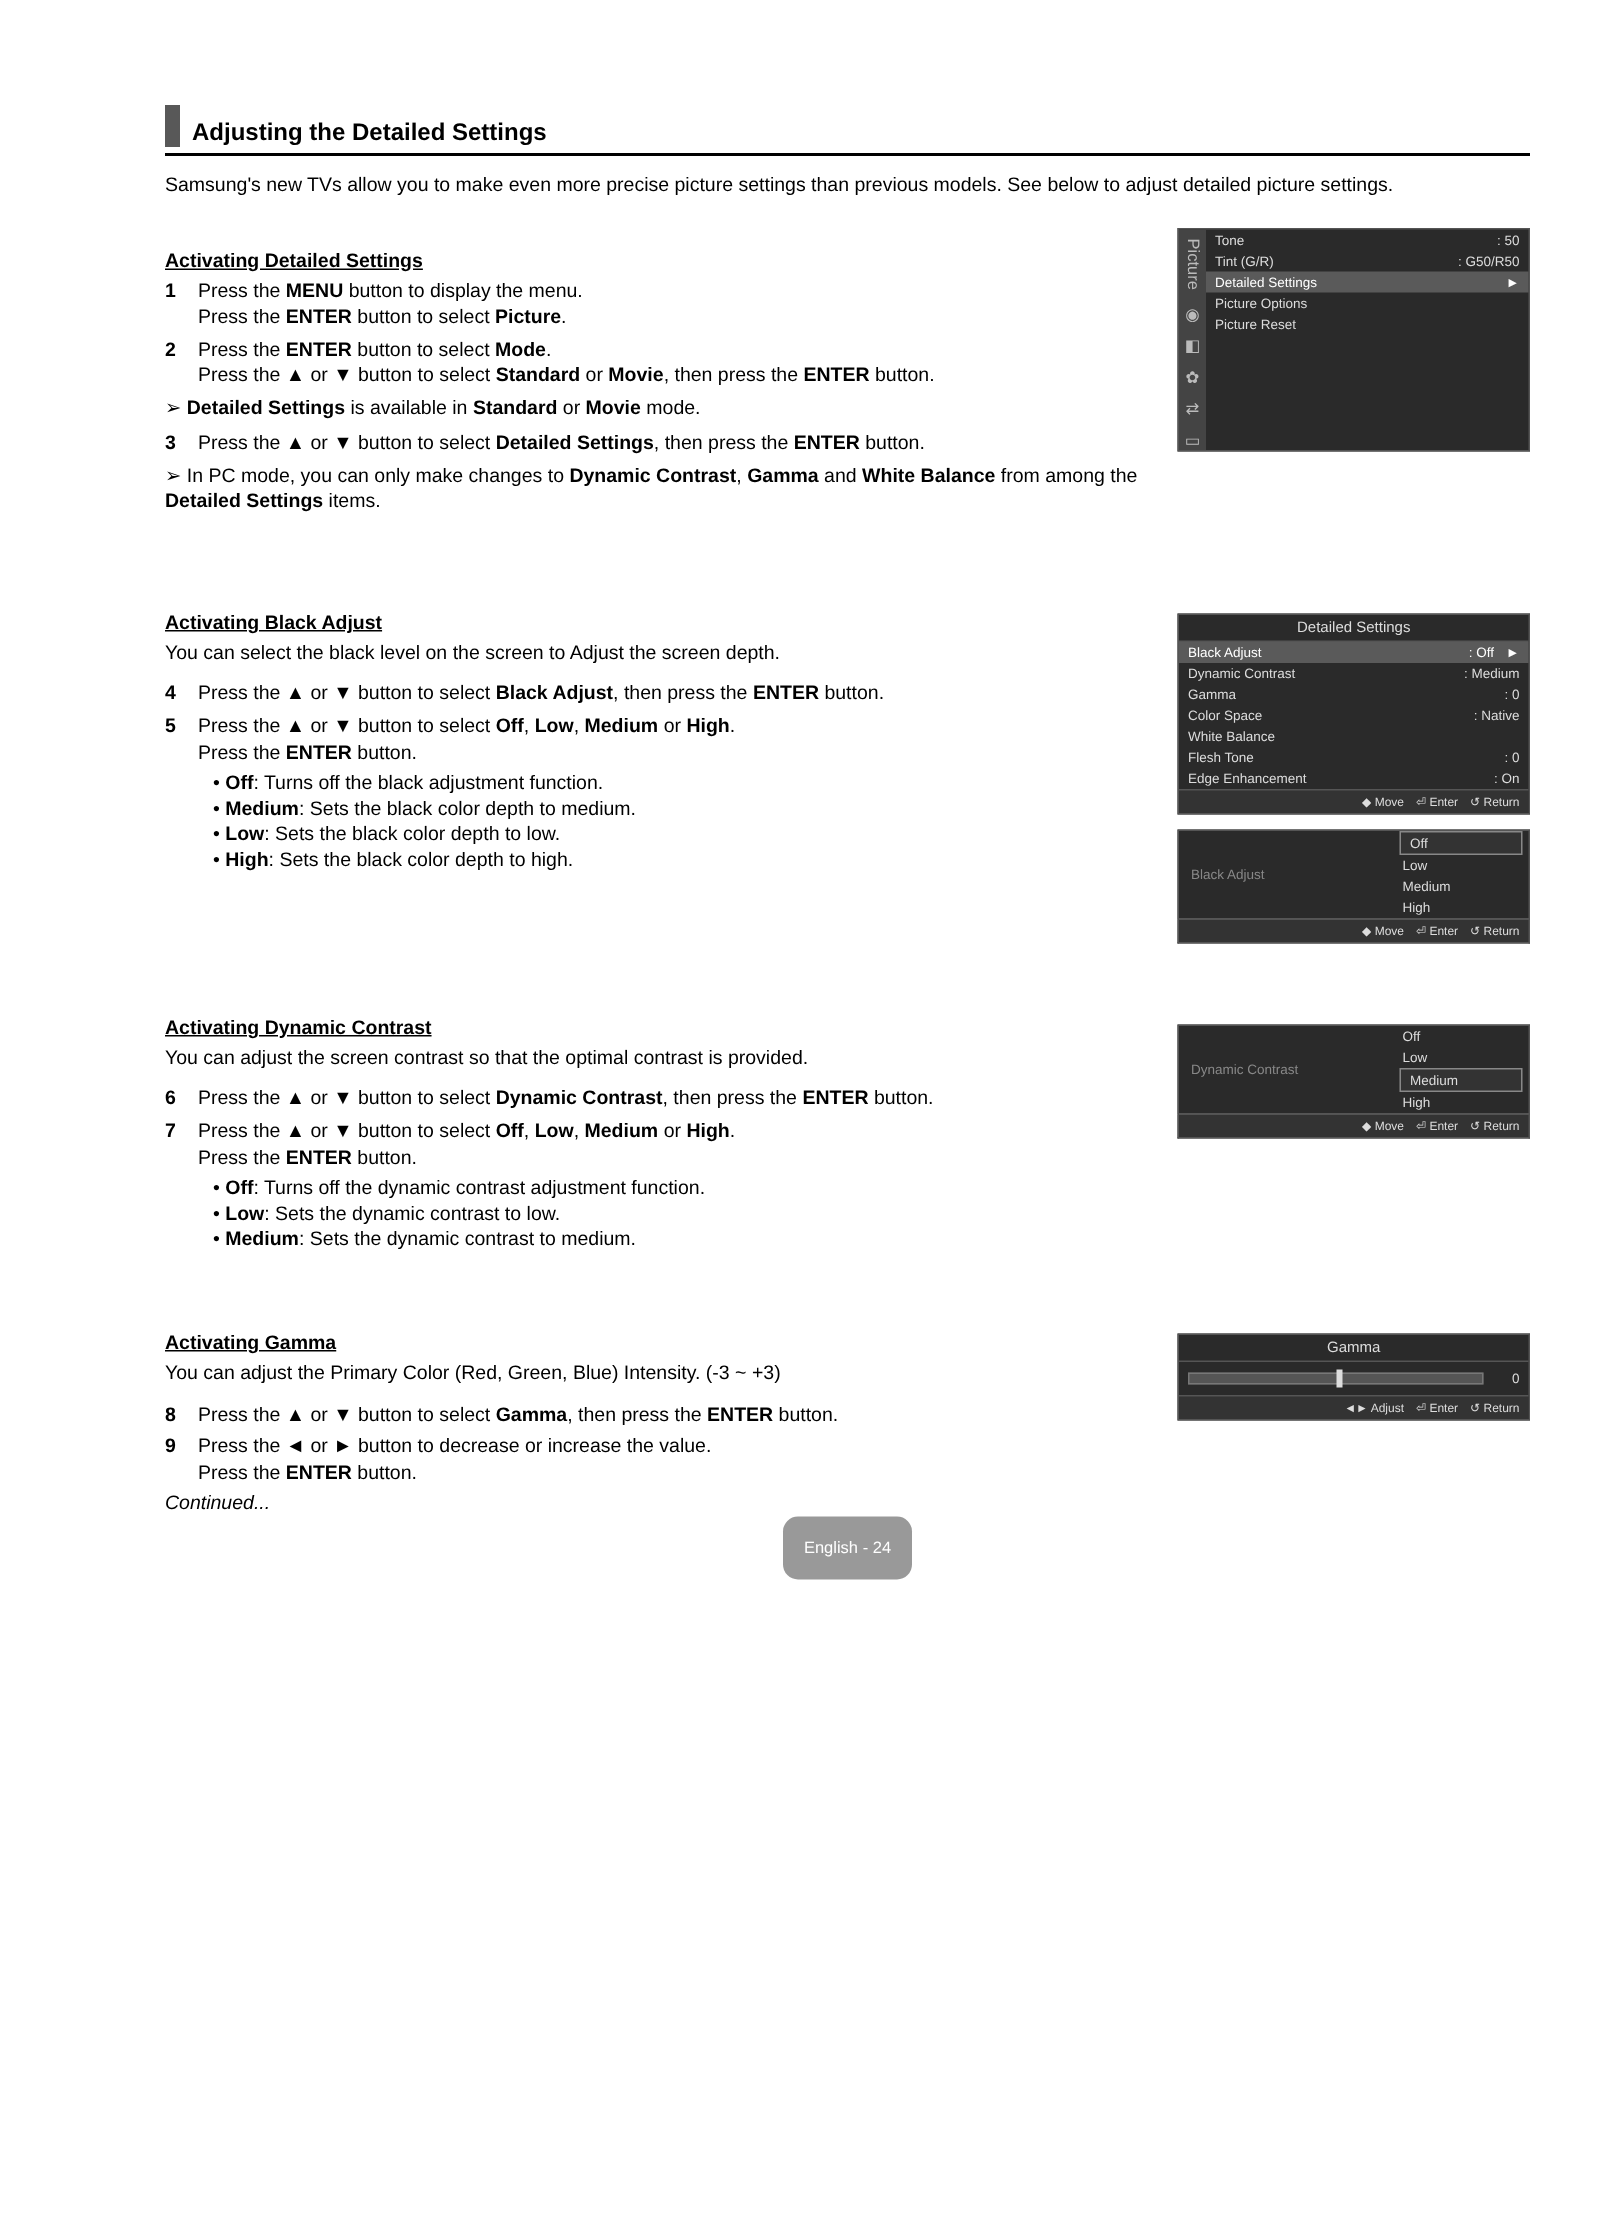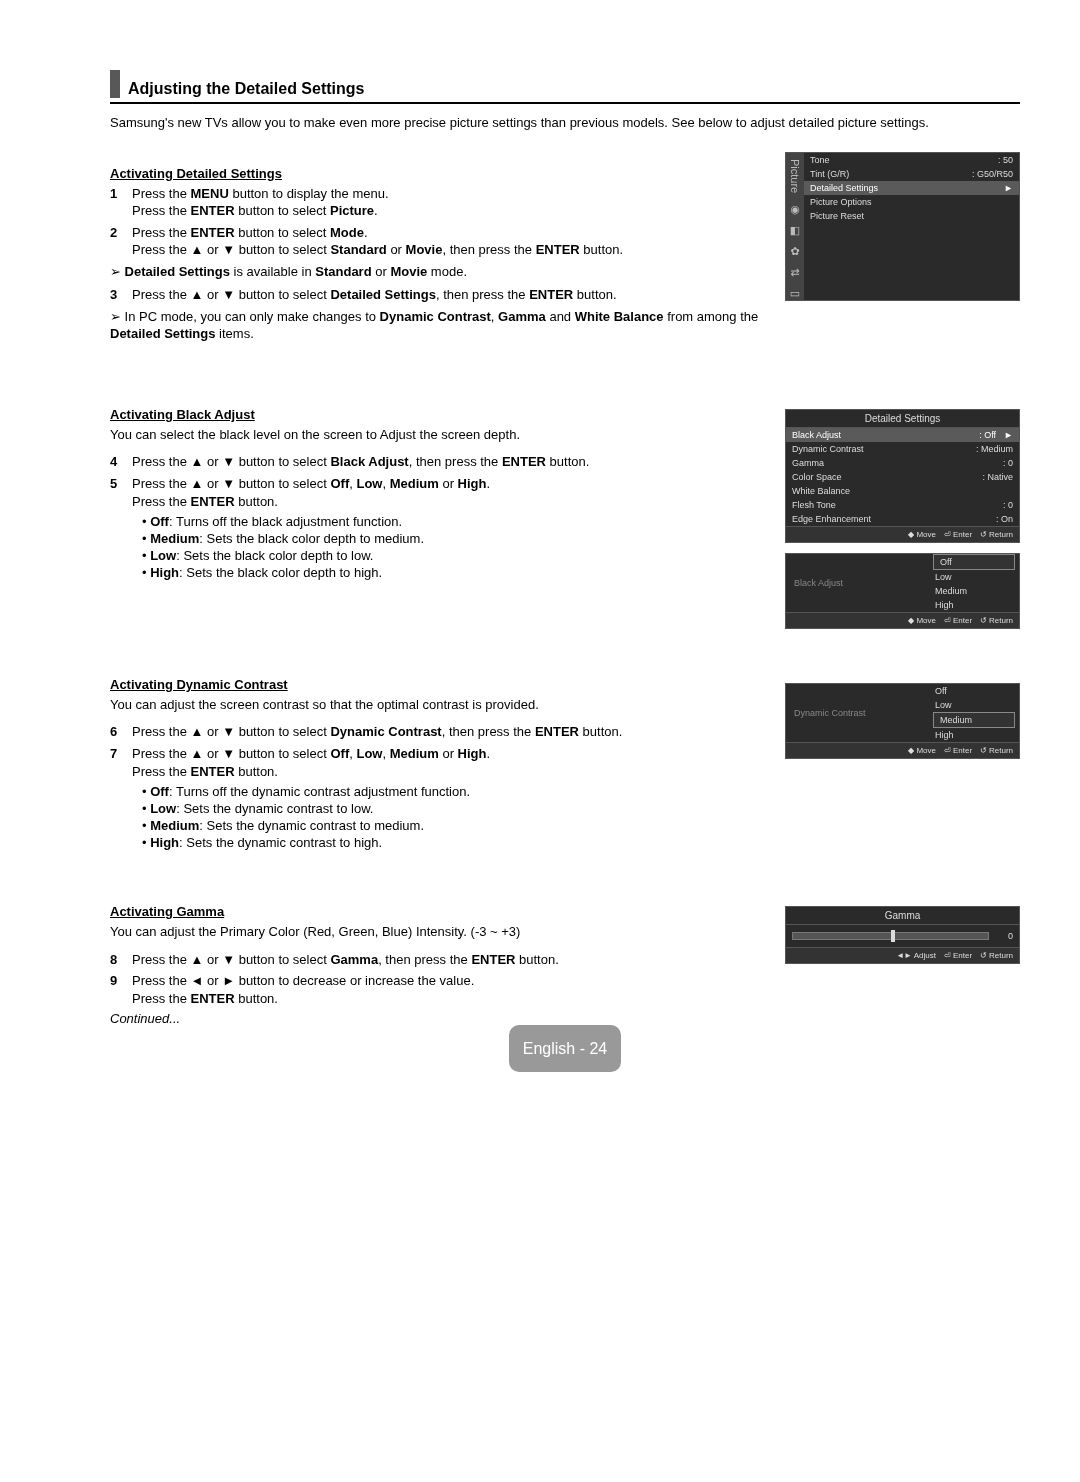--- a/index.html
+++ b/index.html
@@ -64,21 +64,21 @@
   .osd-row span:first-child { flex:1;}
   .osd-row.hi { background:#5a5a5a; color:#fff;}
   .osd-row.sel { background:#333; border:1px solid #888; margin:0 4px;}
   .osd-foot { display:flex; justify-content:flex-end; gap:8px; padding:3px 6px; font-size:8px; border-top:1px solid #555; background:#333;}
   .osd-side { display:flex; }
   .osd-tabs { width:18px; background:#444; display:flex; flex-direction:column; align-items:center; padding-top:4px; gap:8px;}
   .osd-tabs span { color:#bbb; font-size:11px;}
   .rot { writing-mode: vertical-rl; font-size:8px; color:#ddd; padding:2px 0;}
   .continued { text-align:left; font-style:italic; }
   .page-foot { text-align:center; margin-top:14px;}
-  .page-foot span { background:#999; color:#fff; border-radius:10px; padding:15px 14px; font-size:16px;}
+  .page-foot span { background:#999; color:#fff; border-radius:10px; padding:15px 14px; font-size:11px;}
   .slider { display:flex; align-items:center; padding:6px;}
   .slider-track { flex:1; height:6px; background:#555; position:relative; border:1px solid #777;}
   .slider-thumb { position:absolute; left:50%; top:-3px; width:4px; height:12px; background:#ddd;}
   .slider-val { width:18px; text-align:right; margin-left:6px;}
 </style>
 </head>
 <body>
 
 <div class="title-wrap">
   <div class="title-bar"></div>
@@ -254,21 +254,20 @@
     <div class="step-txt">
       <span>Press the ▲ or ▼ button to select </span><b>Off</b><span>, </span><b>Low</b><span>, </span><b>Medium</b><span> or </span><b>High</b><span>.</span><br>
       <span>Press the </span><b>ENTER</b><span> button.</span>
     </div>
   </div>
 </div>
 <ul class="bullets">
   <li><b>Off</b><span>: Turns off the dynamic contrast adjustment function.</span></li>
   <li><b>Low</b><span>: Sets the dynamic contrast to low.</span></li>
   <li><b>Medium</b><span>: Sets the dynamic contrast to medium.</span></li>
-  <li><b>High</b><span>: Sets the dynamic contrast to high.</span></li>
 </ul>
 </div>
 <div class="col-right">
   <div class="osd" style="margin-top:24px; display:flex;">
     <div style="flex:1; display:flex; align-items:center; padding-left:8px; color:#888;">Dynamic Contrast</div>
     <div style="width:90px;">
       <div class="osd-row">
             <span>Off</span>
           </div>
       <div class="osd-row">

